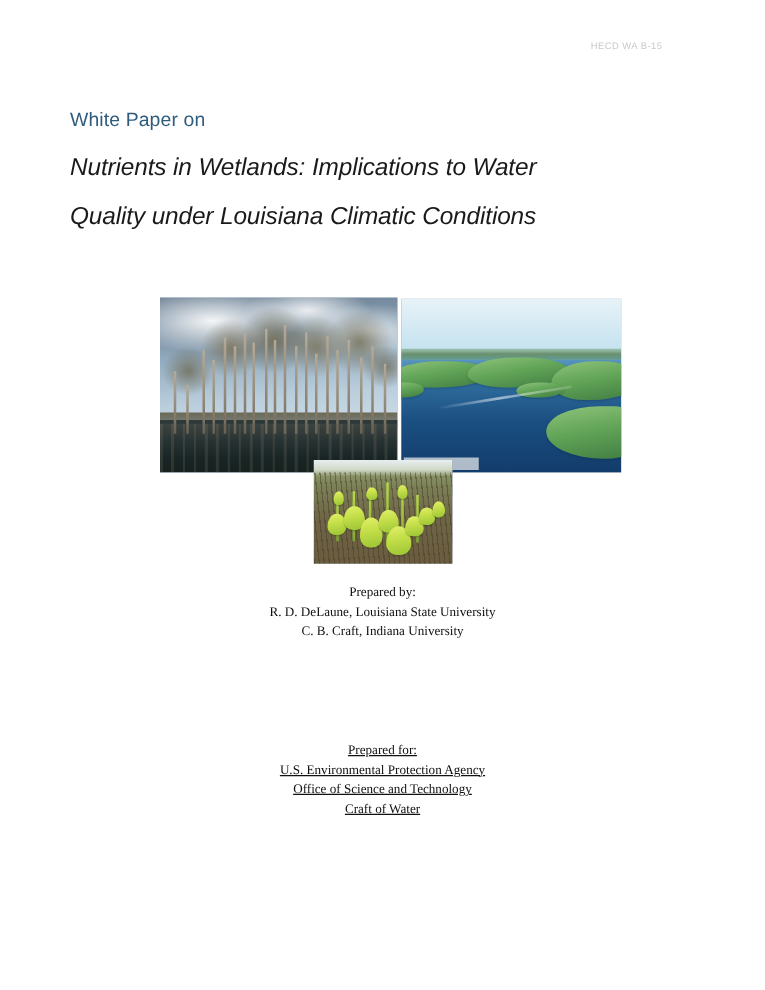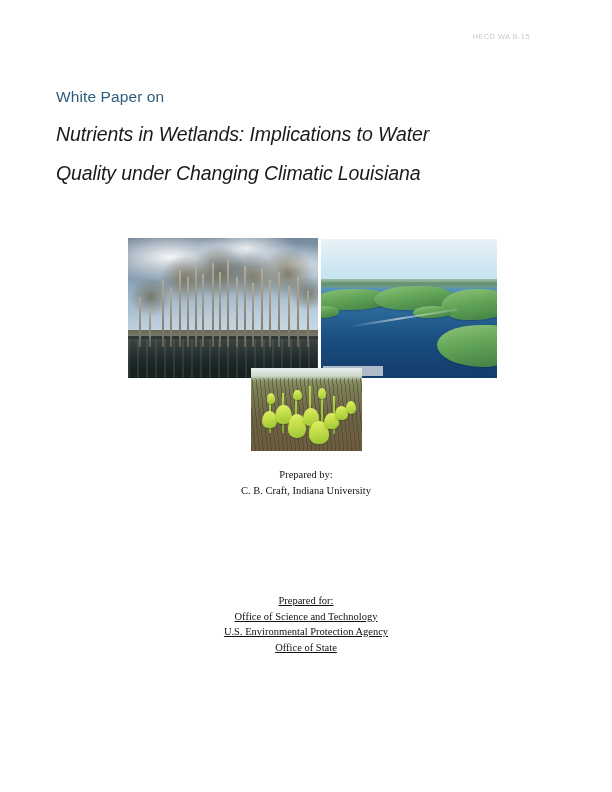--- a/index.html
+++ b/index.html
@@ -201,21 +201,21 @@
 </head>
 <body>
 
 <div class="page">
 
   <div class="doc-header">HECD WA B-15</div>
 
   <div class="title-block">
     <div class="title-kicker">White Paper on</div>
     <div class="title-main-line">Nutrients in Wetlands: Implications to Water</div>
-    <div class="title-main-line">Quality under Changing Climatic Louisiana</div>
+    <div class="title-main-line">Quality under Louisiana Climatic Conditions</div>
   </div>
 
   <div class="collage">
 
     <div class="photo photo-swamp">
       <div class="layer swamp-sky"></div>
       <div class="layer swamp-bank"></div>
       <div class="layer swamp-water"></div>
       <div class="layer canopy"></div>
       <div class="layer trunks">
@@ -279,23 +279,24 @@
         <div class="pitcher" style="left:38%; top:26%; width:8%;  height:13%;"></div>
         <div class="pitcher" style="left:60%; top:24%; width:8%;  height:13%;"></div>
         <div class="pitcher" style="left:86%; top:40%; width:9%;  height:15%;"></div>
       </div>
     </div>
 
   </div>
 
   <div class="credits credits-by">
     <div class="credit-heading">Prepared by:</div>
+    <div class="credit-line">R. D. DeLaune, Louisiana State University</div>
     <div class="credit-line">C. B. Craft, Indiana University</div>
   </div>
 
   <div class="credits credits-for">
     <div class="credit-heading">Prepared for:</div>
+    <div class="credit-line">U.S. Environmental Protection Agency</div>
     <div class="credit-line">Office of Science and Technology</div>
-    <div class="credit-line">U.S. Environmental Protection Agency</div>
-    <div class="credit-line">Office of State</div>
+    <div class="credit-line">Craft of Water</div>
   </div>
 
 </div>
 
 </body></html>

